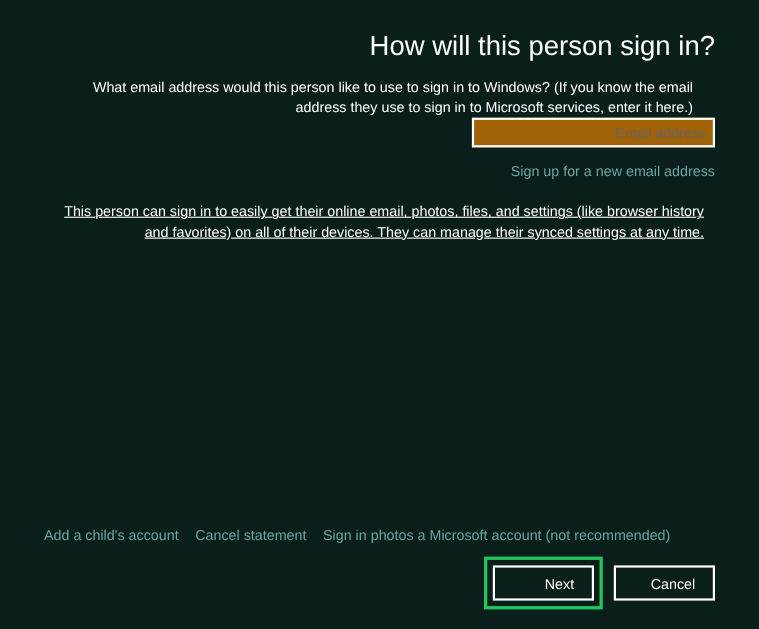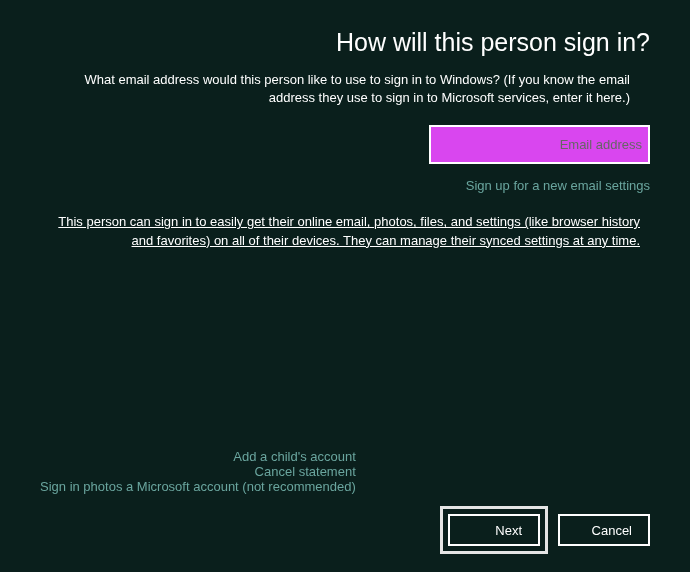--- a/index.html
+++ b/index.html
@@ -21,27 +21,26 @@
       font-size: 25px;
       font-weight: 300;
       color: #fff;
       margin-bottom: 14px;
     }
     .subtitle {
       font-size: 13px;
       font-weight: 400;
       color: #fff;
       line-height: 1.4;
-      margin-bottom: 18px;
       max-width: 590px;
     }
     .email-input {
       width: 221px;
-      height: 39px;
-      background: #d946ef;
+      height: 27px;
+      background: #a16207;
       border: 2px solid #fff;
       color: #000;
       font-size: 13px;
       padding: 2px 6px;
       outline: none;
       font-family: inherit;
     }
     .email-input::placeholder { color: #666; }
     .signup-link {
       display: block;
@@ -56,21 +55,22 @@
       line-height: 1.4;
       color: #fff;
       max-width: 600px;
       text-decoration: underline;
     }
     .bottom-links {
       position: absolute;
       left: 40px;
       bottom: 78px;
       display: flex;
-      flex-direction: column;
+      flex-direction: row;
+      gap: 15px;
     }
     .bottom-links a {
       font-size: 13px;
       color: #6aa59e;
       cursor: pointer;
       text-decoration: none;
     }
     .button-bar {
       position: absolute;
       right: 40px;
@@ -84,37 +84,37 @@
       height: 32px;
       background: transparent;
       border: 2px solid #fff;
       color: #fff;
       font-size: 13px;
       font-family: inherit;
       cursor: pointer;
       padding: 0 16px;
     }
     .highlight-box {
-      border: 3px solid #e5e5e5;
+      border: 3px solid #22c55e;
       padding: 5px;
       display: inline-flex;
     }
   </style>
 </head>
 <body>
 
 <div class="page">
 
   <h1 class="title">How will this person sign in?</h1>
 
   <p class="subtitle">What email address would this person like to use to sign in to Windows? (If you know the email address they use to sign in to Microsoft services, enter it here.)</p>
 
   <input class="email-input" type="text" placeholder="Email address" style="">
 
-  <a class="signup-link">Sign up for a new email settings</a>
+  <a class="signup-link">Sign up for a new email address</a>
 
   <p class="description">This person can sign in to easily get their online email, photos, files, and settings (like browser history and favorites) on all of their devices. They can manage their synced settings at any time.</p>
 
   <div class="bottom-links">
     <a>Add a child's account</a>
     <a>Cancel statement</a>
     <a>Sign in photos a Microsoft account (not recommended)</a>
   </div>
 
   <div class="button-bar">

